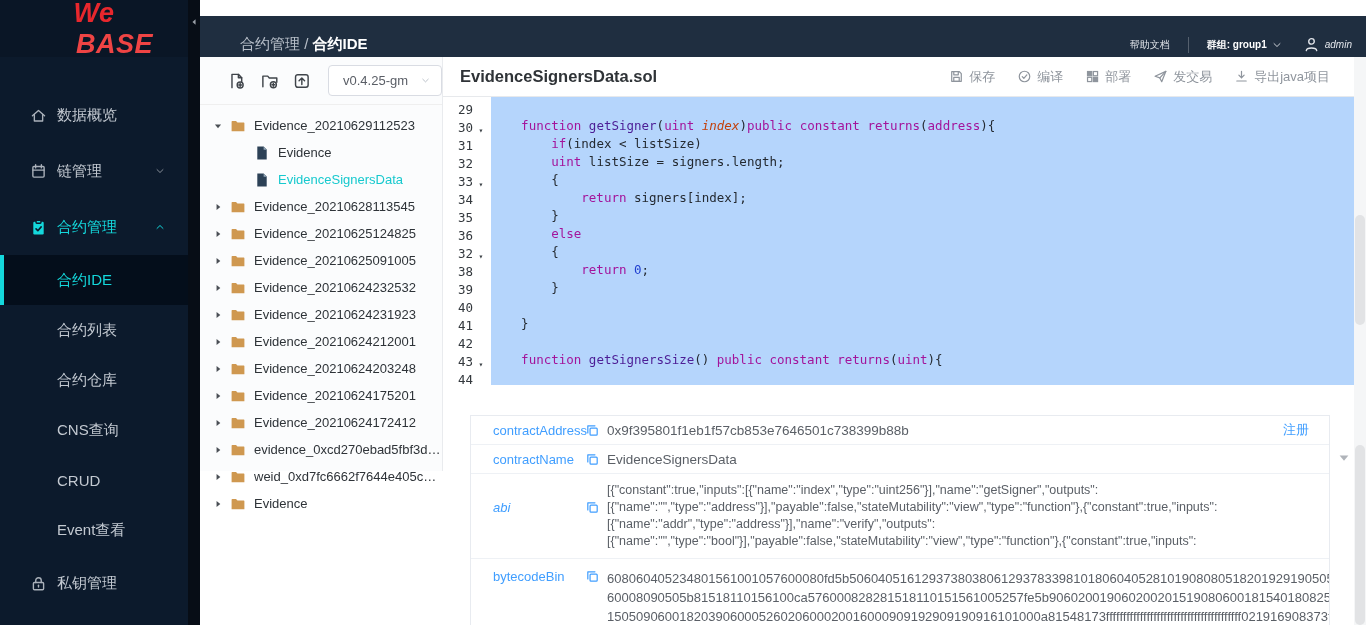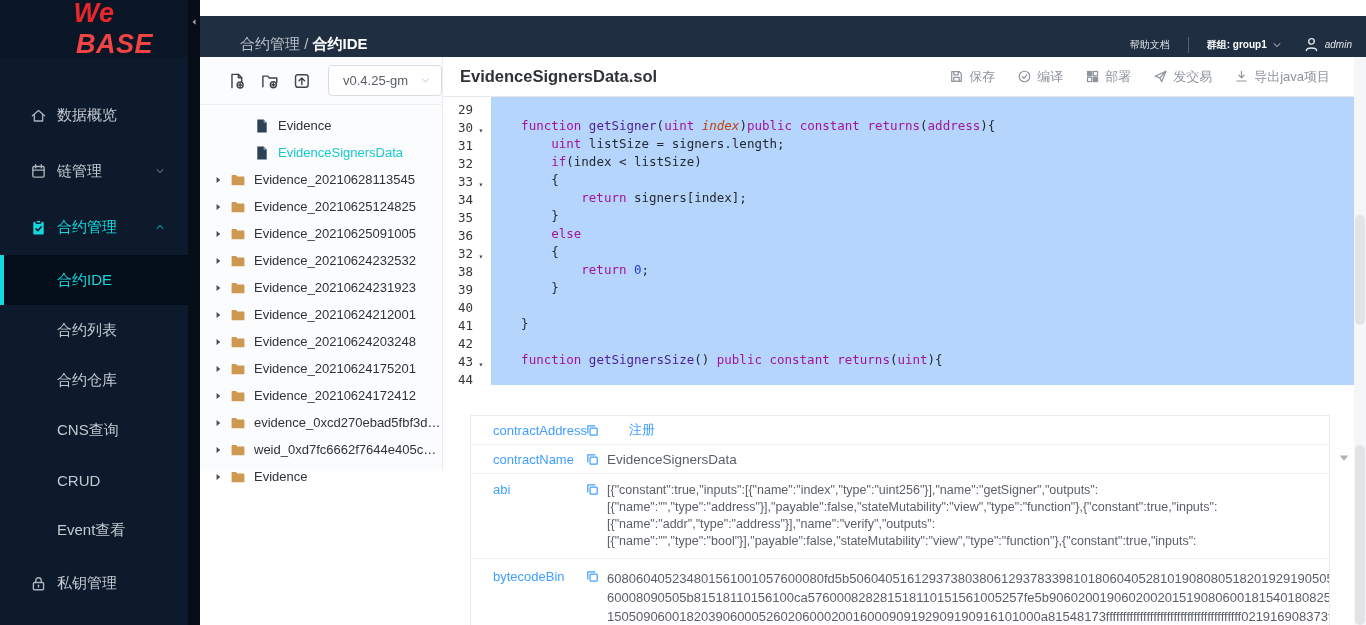--- a/index.html
+++ b/index.html
@@ -85,21 +85,21 @@
   #details { position:absolute; left:470px; top:415px; width:860px; height:230px; background:#fff; border:1px solid #e8ebf0; }
   .det-row { display:flex; border-bottom:1px solid #eef1f5; }
   .det-row:last-child { border-bottom:none; }
   .det-label { width:114px; padding-left:22px; font-size:13px; color:#409eff; flex:0 0 114px; }
   .det-copy { width:15px; height:15px; color:#409eff; cursor:pointer; margin-right:7px; flex:0 0 15px; }
   .det-val { font-size:13.5px; color:#5a5f66; flex:1; min-width:0; }
   .det-link { font-size:13px; color:#409eff; margin-left:22px; cursor:pointer; white-space:nowrap; margin-right:20px; }
   .det-row.r-short { height:29px; align-items:center; }
   .det-row.r-short .det-val { white-space:nowrap; overflow:hidden; }
   .det-row.r-abi { padding:8px 0; } .det-row.r-abi .det-val { font-size:12.5px; line-height:17px; }
-  .det-row.r-abi .det-label, .det-row.r-abi .det-copy { margin-top:0; }
+  .det-row.r-abi .det-label, .det-row.r-abi .det-copy { margin-top:18px;font-style:italic; }
   .det-row.r-bin { padding:10px 0 0 0; } .det-row.r-bin .det-val { font-size:13px; line-height:19px; word-break:break-all; }
   .vline { white-space:nowrap; overflow:hidden; }
 
   
   #scrollbar { position:absolute; left:1354px; top:57px; width:12px; height:568px; background:#f5f6f7; }
   .sb-thumb { position:absolute; left:1px; width:10px; background:#e2e3e5; border-radius:5px; }
 </style>
 </head>
 <body>
 
@@ -241,20 +241,33 @@
       <div id="version-select">
         <span class="vtext">v0.4.25-gm</span>
         <span class="ico chev">
             <svg viewBox="0 0 16 16" width="100%" height="100%" fill="none" stroke="currentColor" stroke-width="1.3" stroke-linecap="round" stroke-linejoin="round">
               <path d="M4 6.1 8 10l4-3.9"></path>
             </svg>
           </span>
       </div>
     </div>
     <div id="tree-list">
+        <div class="tree-row">
+          <span class="ico caret">
+            <svg viewBox="0 0 16 16" width="100%" height="100%">
+              <path d="M3.9 5.9h8.2L8 11z" fill="currentColor"></path>
+            </svg>
+          </span>
+          <span class="ico ficon">
+            <svg viewBox="0 0 16 16" width="100%" height="100%">
+              <path d="M1.6 13.3V3.6c0-.4.3-.7.7-.7h3.7l1.5 1.7h6.3c.4 0 .6.3.6.6v8.1z" fill="#cf9850"></path>
+            </svg>
+          </span>
+          <span class="tlabel">Evidence_20210629112523</span>
+        </div>
         <div class="tree-row child">
           <span class="ico caret empty">
             <svg viewBox="0 0 16 16" width="100%" height="100%">
               <path d="M6.1 3.9v8.2l5-4.1z" fill="currentColor"></path>
             </svg>
           </span>
           <span class="ico ficon">
             <svg viewBox="0 0 16 16" width="100%" height="100%">
               <path d="M3.3 1.6h6.3l3.1 3v9.8H3.3z" fill="#2c4156"></path>
               <path d="M9.6 1.6v3.2h3.1z" fill="#93a7b8"></path>
@@ -553,22 +566,22 @@
             <span class="fold">▾</span>
           </div>
           <div class="g-row">
             <span class="ln">44</span>
             <span class="fold"></span>
           </div>
         </div>
       <div id="code-lines">
           <div class="code-line"></div>
           <div class="code-line"><span>    </span><span class="tk-k">function</span><span> </span><span class="tk-f">getSigner</span><span>(</span><span class="tk-k">uint</span><span> </span><span class="tk-p">index</span><span>)</span><span class="tk-k">public</span><span> </span><span class="tk-k">constant</span><span> </span><span class="tk-k">returns</span><span>(</span><span class="tk-k">address</span><span>){</span></div>
+          <div class="code-line"><span>        </span><span class="tk-k">if</span><span>(index &lt; listSize)</span></div>
           <div class="code-line"><span>        </span><span class="tk-k">uint</span><span> listSize = signers.length;</span></div>
-          <div class="code-line"><span>        </span><span class="tk-k">if</span><span>(index &lt; listSize)</span></div>
           <div class="code-line"><span>        {</span></div>
           <div class="code-line"><span>            </span><span class="tk-k">return</span><span> signers[index];</span></div>
           <div class="code-line"><span>        }</span></div>
           <div class="code-line"><span>        </span><span class="tk-k">else</span></div>
           <div class="code-line"><span>        {</span></div>
           <div class="code-line"><span>            </span><span class="tk-k">return</span><span> </span><span class="tk-n">0</span><span>;</span></div>
           <div class="code-line"><span>        }</span></div>
           <div class="code-line"></div>
           <div class="code-line"><span>    }</span></div>
           <div class="code-line"></div>
@@ -584,20 +597,23 @@
 
   <div id="details">
       <div class="det-row r-short">
         <span class="det-label">contractAddress</span>
         <span class="ico det-copy">
           <svg viewBox="0 0 16 16" width="100%" height="100%" fill="none" stroke="currentColor" stroke-width="1.3" stroke-linecap="round" stroke-linejoin="round">
             <rect x="5.4" y="5.4" width="7.6" height="7.6" rx="1"></rect>
             <path d="M3 10.6V3h7.6"></path>
           </svg>
         </span>
+        <div class="det-val">
+          <div class="vline">0x9f395801f1eb1f57cb853e7646501c738399b88b</div>
+        </div>
         <span class="det-link">注册</span>
       </div>
       <div class="det-row r-short">
         <span class="det-label">contractName</span>
         <span class="ico det-copy">
           <svg viewBox="0 0 16 16" width="100%" height="100%" fill="none" stroke="currentColor" stroke-width="1.3" stroke-linecap="round" stroke-linejoin="round">
             <rect x="5.4" y="5.4" width="7.6" height="7.6" rx="1"></rect>
             <path d="M3 10.6V3h7.6"></path>
           </svg>
         </span>

